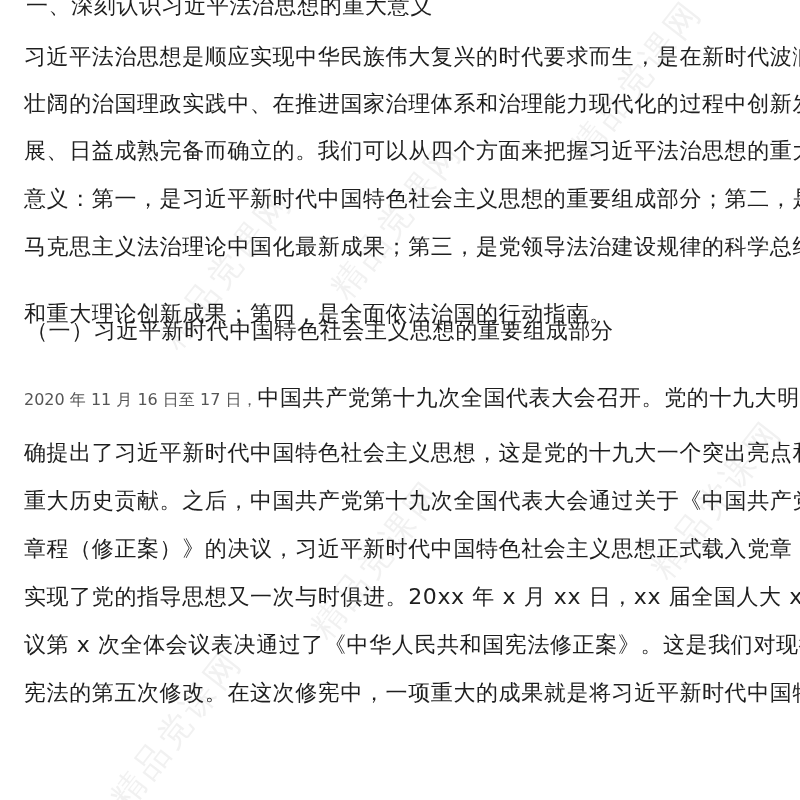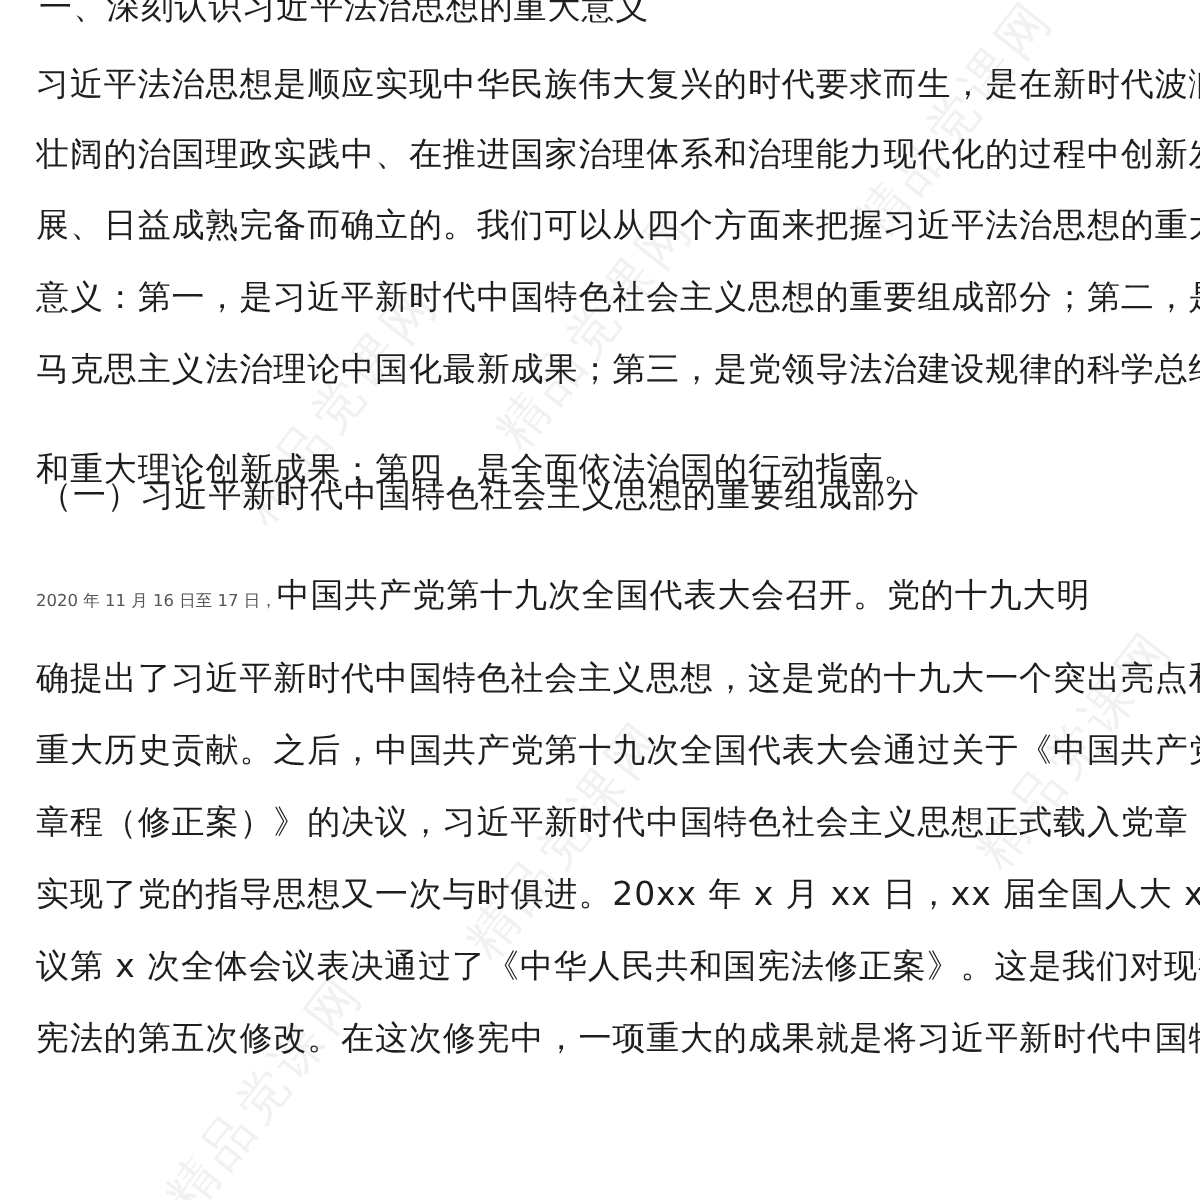--- a/index.html
+++ b/index.html
@@ -32,21 +32,21 @@
       color: #1e1e1e;
     }
     .line.heading {
       left: 26px;
       top: -8px;
     }
     .line.subheading {
       left: 26px;
     }
     .date-span {
-      font-size: 11px;
+      font-size: 16px;
       color: #555555;
       letter-spacing: 0;
     }
     .watermark {
       position: absolute;
       font-size: 34px;
       color: rgba(180, 180, 180, 0.18);
       transform: rotate(-52deg);
       transform-origin: left top;
       white-space: nowrap;

